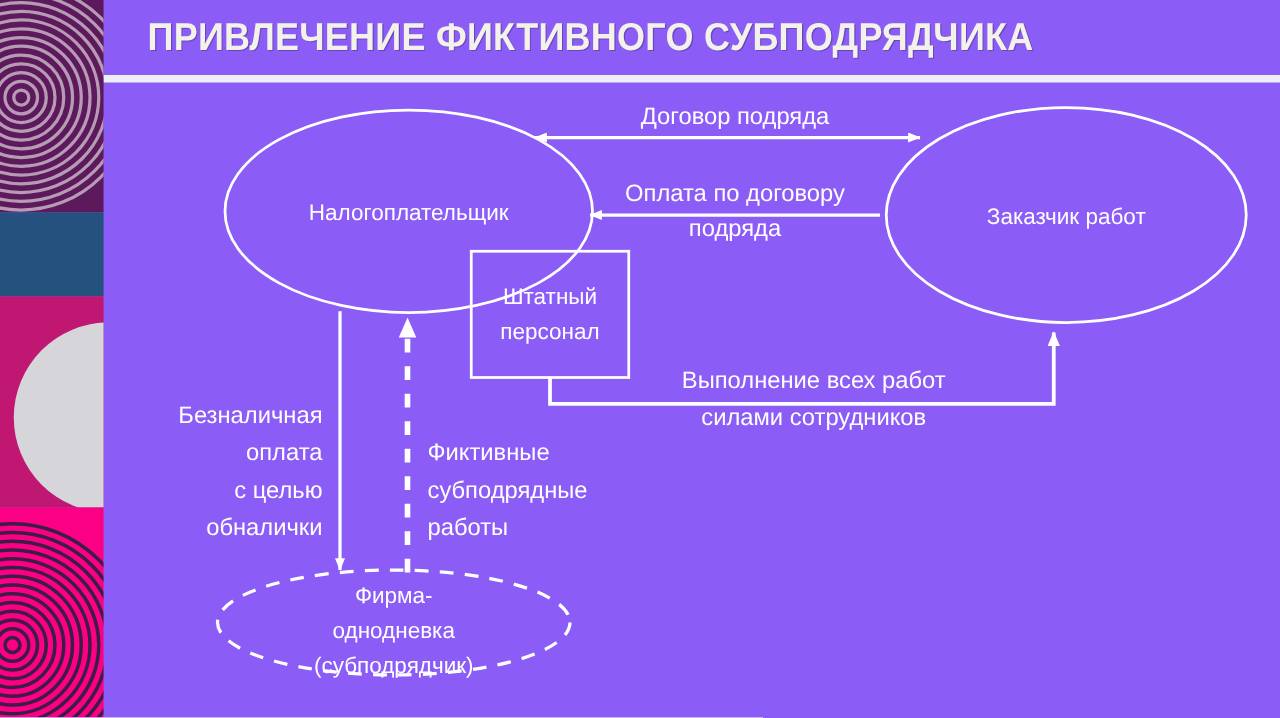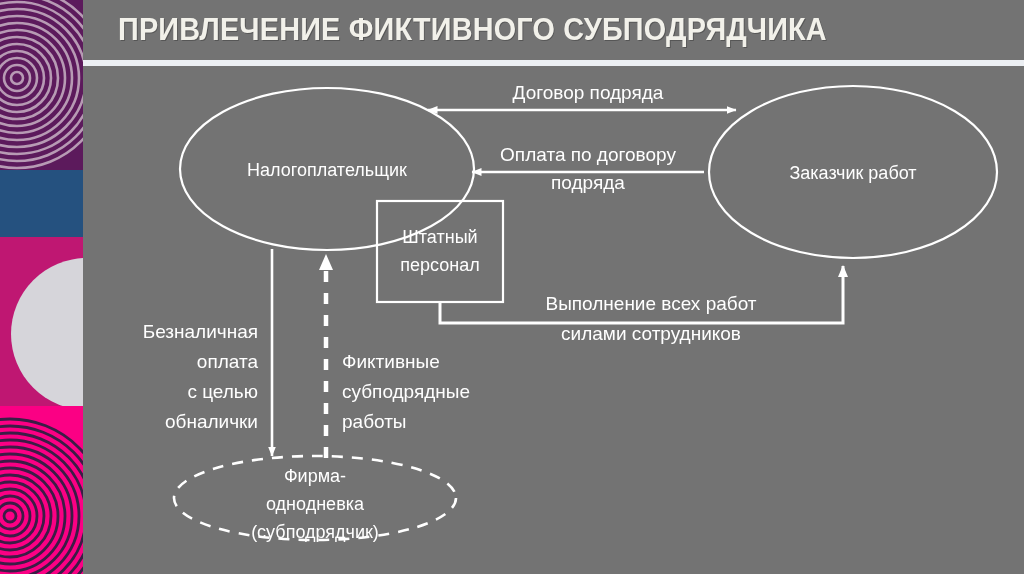--- a/index.html
+++ b/index.html
@@ -1,21 +1,21 @@
 <!DOCTYPE html>
 <html><head>
 <meta charset="utf-8">
 <style>
   html,body{margin:0;padding:0;background:#ffffff;}
   body{font-family:"Liberation Sans",sans-serif;}
 
   #slide{
     position:relative;
     width:1024px;height:574px;
-    background:#737373;
+    background:#8b5cf6;
     overflow:hidden;
   }
 
   
   #deco{
     position:absolute;left:0;top:0;width:83px;height:574px;
     overflow:hidden;
   }
   .deco-block{position:absolute;left:0;width:83px;overflow:hidden;}
   #deco-purple{top:0;height:170px;background:#5c1a5c;}

